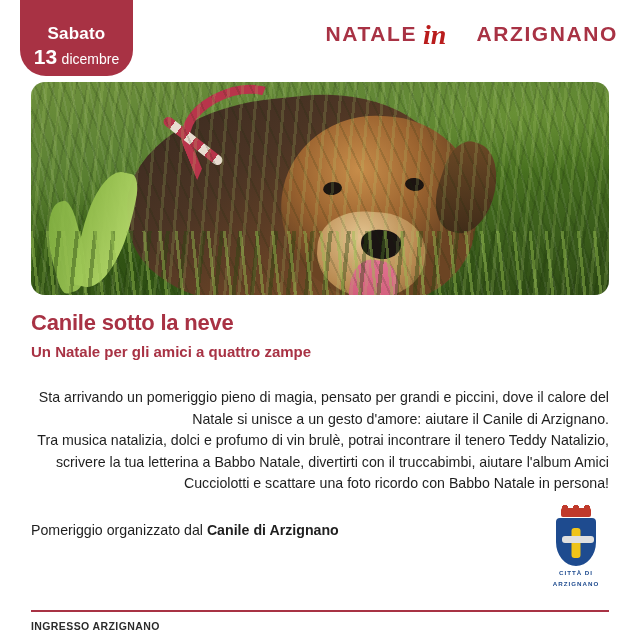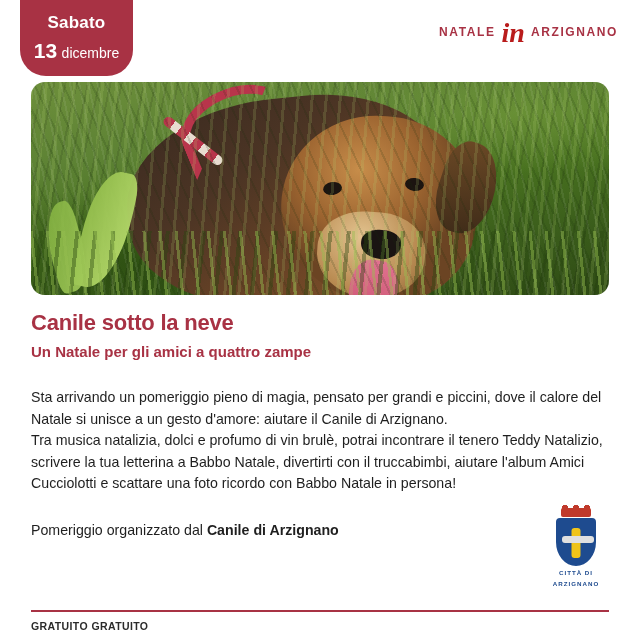--- a/index.html
+++ b/index.html
@@ -22,31 +22,31 @@
     position: absolute;
     left: 20px;
     top: 0;
     width: 113px;
     height: 76px;
     background: #a83244;
     border-bottom-left-radius: 26px;
     border-bottom-right-radius: 26px;
     color: #fff;
     text-align: center;
-    padding-top: 13px;
+    padding-top: 24px;
   }
   .date-badge .day-name {
     font-size: 17px;
     font-weight: bold;
     letter-spacing: .2px;
     line-height: 20px;
   }
   .date-badge .date-line {
     margin-top: 2px;
-    line-height: 31px;
+    line-height: 22px;
     white-space: nowrap;
   }
   .date-badge .date-num {
     font-size: 21px;
     font-weight: bold;
   }
   .date-badge .date-month {
     font-size: 14px;
     font-weight: normal;
   }
@@ -63,24 +63,25 @@
   .brand {
     position: absolute;
     right: 22px;
     top: 22px;
     display: flex;
     align-items: center;
     gap: 6px;
   }
   .brand .b-natale,
   .brand .b-arzignano {
-    font-size: 12px;
+    font-size: 21px;
     font-weight: bold;
     letter-spacing: 1.6px;
     color: #a83244;
+    margin-left: 24px;
   }
   .brand .b-in {
     font-family: "Liberation Serif", serif;
     font-style: italic;
     font-size: 28px;
     color: #b91c1c;
     font-weight: bold;
     line-height: 20px;
     position: relative;
     top: 1px;
@@ -233,20 +234,21 @@
     font-weight: bold;
     color: #a83244;
     margin-top: 4px;
     line-height: 19px;
   }
   .body-text {
     margin-top: 26px;
     font-size: 14.2px;
     line-height: 21.5px;
     color: #1f1f1f;
+    text-align: right;
   }
   .body-text p { margin: 0; }
 
   .organizer {
     margin-top: 25px;
     font-size: 14.2px;
     line-height: 21px;
   }
   .organizer b { font-weight: bold; }
 
@@ -384,13 +386,13 @@
 </div>
 
 <div class="crest">
   <div class="crest-crown"></div>
   <div class="crest-shield"></div>
   <div class="crest-label">CITTÀ DI</div>
   <div class="crest-label">ARZIGNANO</div>
 </div>
 
 <div class="footer-rule"></div>
-<div class="footer-note">GRATUITO GRATUITO</div>
+<div class="footer-note">INGRESSO ARZIGNANO</div>
 
 </body></html>

